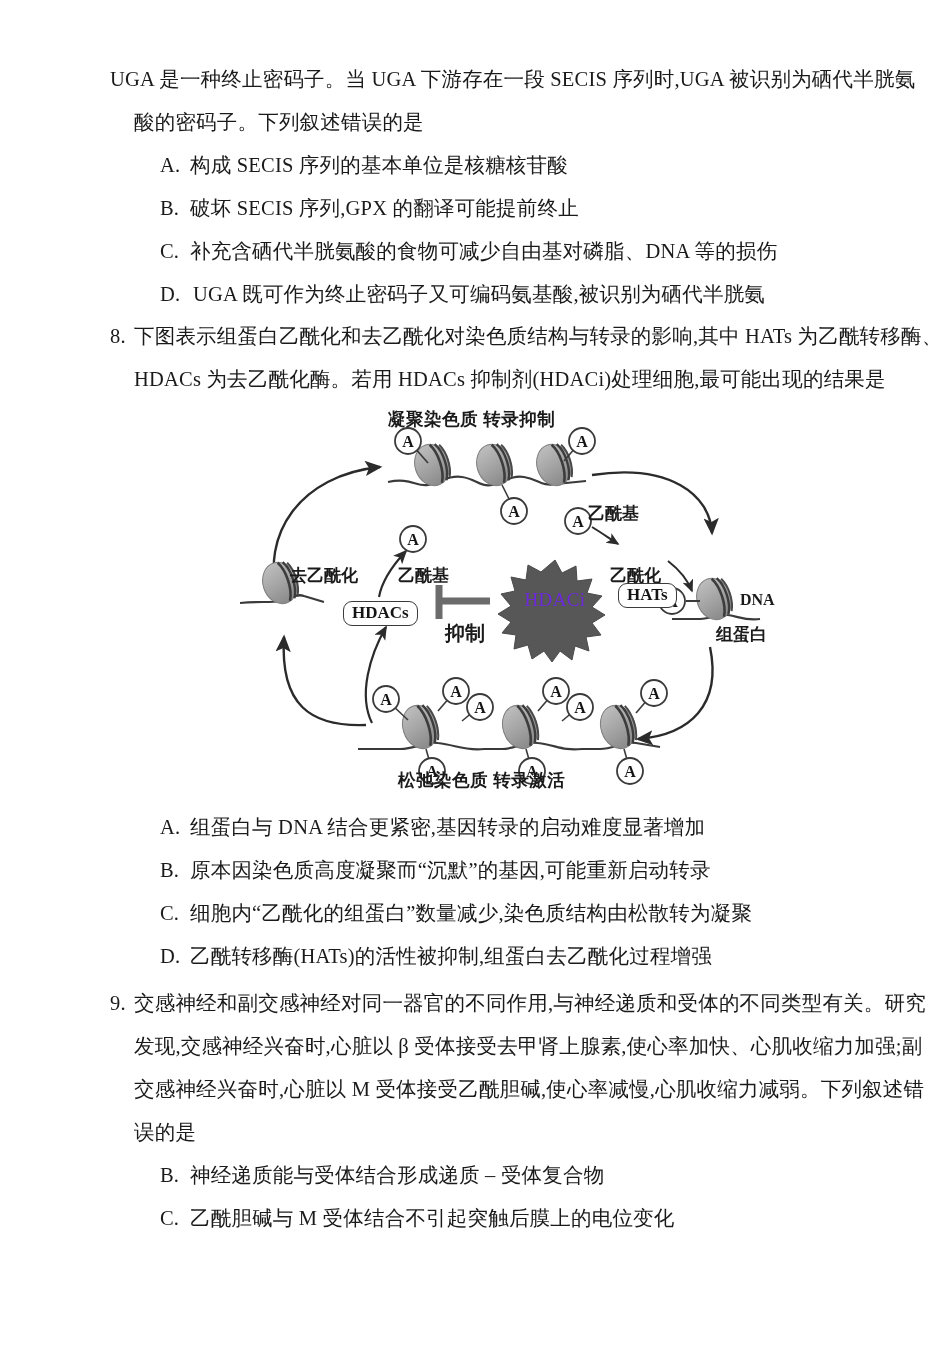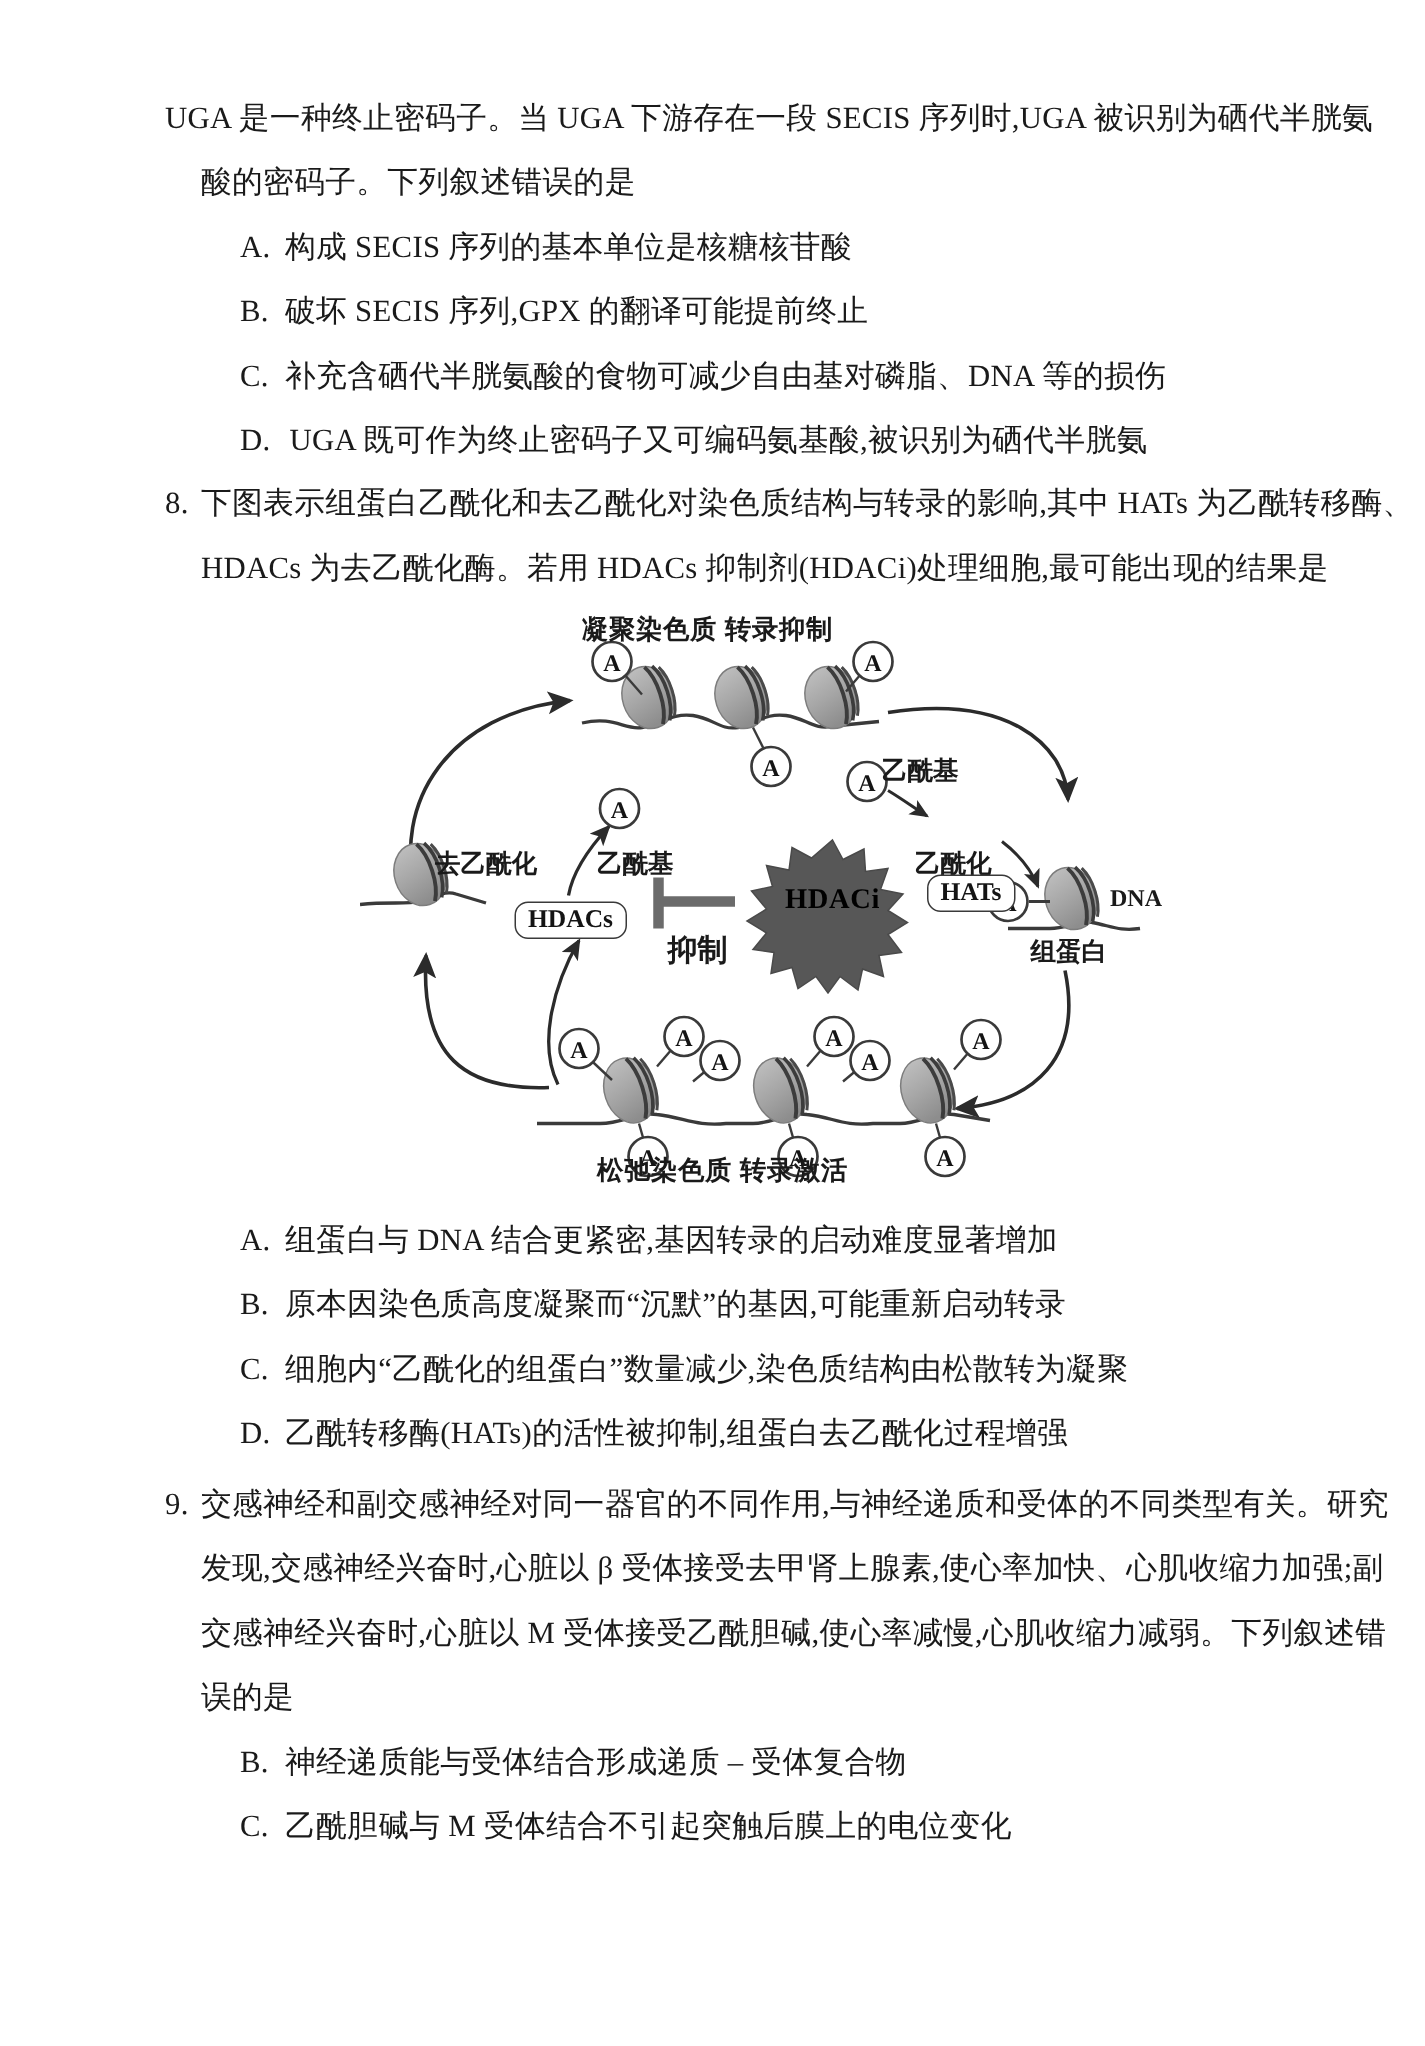--- a/index.html
+++ b/index.html
@@ -70,21 +70,21 @@
     white-space: nowrap;
   }
   .lab-top    { left: 148px;  top: 2px;   font-size: 17.5px; letter-spacing: 0.5px; text-align: center; }
   .lab-bottom { left: 158px;  top: 363px; font-size: 17.5px; letter-spacing: 0.5px; }
   .lab-deacet { left: 50px;   top: 159px; font-size: 17px; }
   .lab-acetylgrp-l { left: 158px; top: 159px; font-size: 17px; }
   .lab-acetylgrp-r { left: 348px; top: 97px;  font-size: 17px; }
   .lab-acetylation { left: 370px; top: 159px; font-size: 17px; }
   .lab-inhibit{ left: 205px;  top: 215px; font-size: 20px; text-align: center; }
   .lab-dna    { left: 500px;  top: 186px; font-size: 16px; font-family: "Liberation Serif", serif; }
-  .lab-histone{ left: 447px;  top: 218px; font-size: 17px; }
+  .lab-histone{ left: 476px;  top: 218px; font-size: 17px; }
 
   .pill {
     position: absolute;
     border: 1.6px solid #3a3a3a;
     border-radius: 9px;
     background: #fff;
     font-family: "Liberation Serif", "DejaVu Serif", serif;
     font-weight: bold;
     font-size: 17px;
     padding: 1px 8px 2px 8px;
@@ -101,23 +101,23 @@
     top: 155px;
     width: 130px;
     height: 80px;
   }
   .starburst .sb-text {
     position: absolute;
     left: 0; top: 0;
     width: 130px; height: 80px;
     display: flex; align-items: center; justify-content: center;
     font-family: "Liberation Serif", "DejaVu Serif", serif;
-    font-weight: bold;
+    font-weight: normal;
     font-size: 19px;
-    color: #000000;
+    color: #6d28d9;
     letter-spacing: 0.4px;
   }
 </style>
 </head>
 <body>
 
 <div class="page">
 
   <div class="qblock" style="top:58px;">
     <div class="stem-line stem-first">UGA 是一种终止密码子。当 UGA 下游存在一段 SECIS 序列时,UGA 被识别为硒代半胱氨</div>

